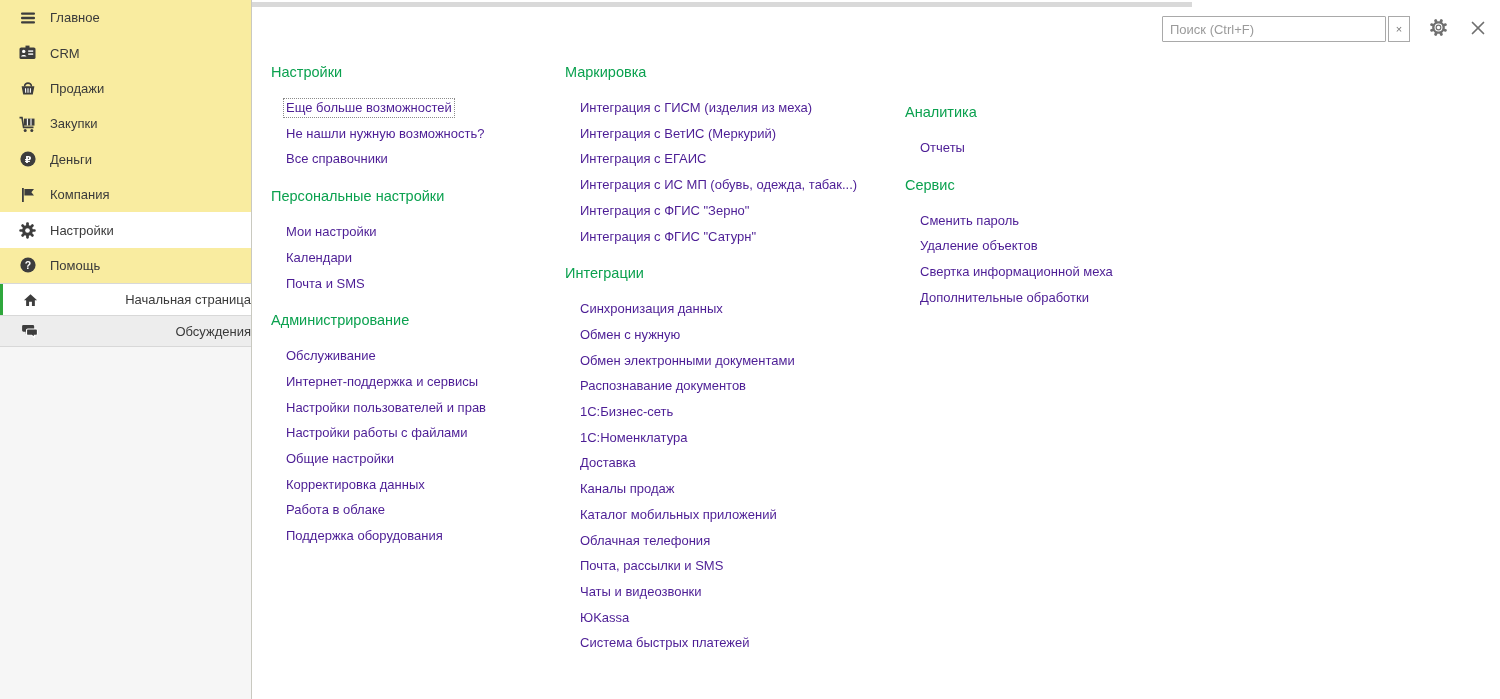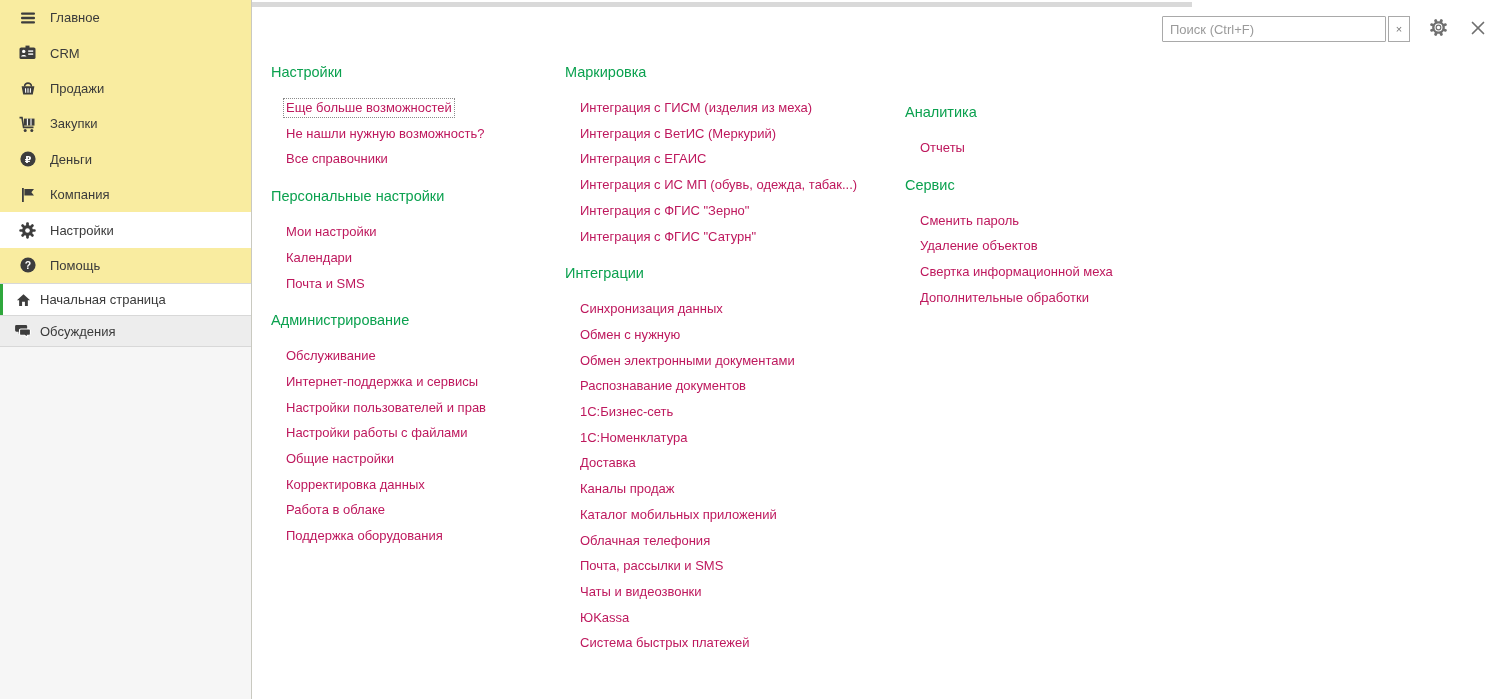--- a/index.html
+++ b/index.html
@@ -20,22 +20,23 @@
     height:35.4px; display:flex; align-items:center;
     padding-left:17px; gap:12px;
     background:var(--sidebar-yellow); cursor:pointer;text-align:right;
   }
   .side-item.selected { background:#ffffff; }
   .side-item .ic { width:21px; height:18px; display:flex; align-items:center; justify-content:center; flex:0 0 21px; }
   .side-item .lbl { font-size:13px; color:#3a3a3a; }
 
   .footer-item {
     position:relative; height:32px; display:flex; align-items:center;
-    padding-left:14px; gap:8px; cursor:pointer; background:#fff;
+    padding-left:21px; gap:8px; cursor:pointer; background:#fff;
     border-top:1px solid #d8d8d8;
+    justify-content:space-between;
   }
   .footer-item.dim { background:#ededed; border-bottom:1px solid #d8d8d8; }
   .footer-item .accent {
     position:absolute; left:0; top:0; bottom:0; width:3px; background:var(--accent-green);
   }
   .footer-item .ic { width:18px; height:16px; display:flex; align-items:center; justify-content:center; flex:0 0 18px; }
   .footer-item .lbl { font-size:13px; color:#3a3a3a; }
   .side-filler { flex:1; background:#f6f6f6; }
 
   
@@ -57,21 +58,21 @@
 
   
   .columns { display:flex; padding:64px 0 0 19px; }
   .col1 { width:294px; } .col2 { width:340px; } .col3 { width:400px;margin-top:40px; }
   .section-title {
     font-size:14.5px; font-weight:400; color:var(--heading-green);
     line-height:16px; margin:0 0 15px; cursor:pointer;
   }
   .section ul { list-style:none; margin:0 0 16px; padding-left:15px; }
   .section li { line-height:25.7px; font-size:13px; }
-  .link { color:#be185d; cursor:pointer; }
+  .link { color:#4c1d95; cursor:pointer; }
   .link.focused {
     display:inline-block; border:1px dotted #8a8a8a; padding:0 2px; margin-left:-3px; line-height:18px;
   }
 </style>
 </head>
 <body>
 
 <div class="app">
 
   <aside class="sidebar">

